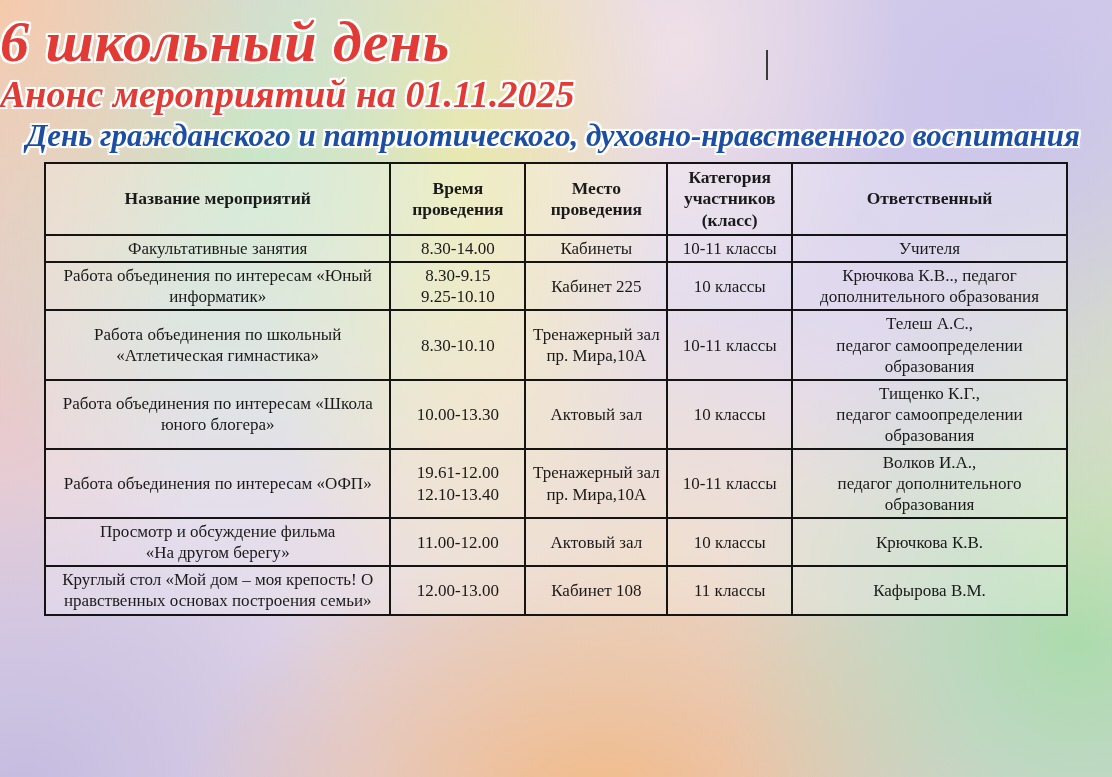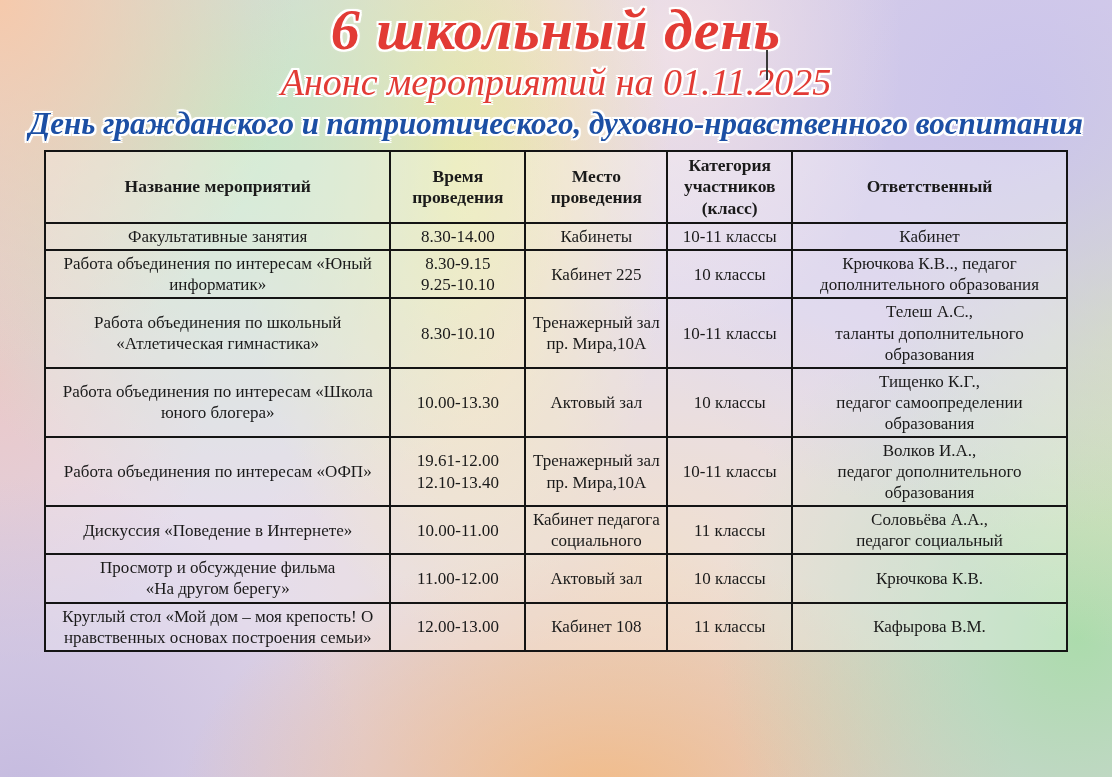--- a/index.html
+++ b/index.html
@@ -16,38 +16,38 @@
       radial-gradient(ellipse 300px 640px at 41% 22%, rgba(247,233,162,0.98), rgba(247,233,162,0) 72%),
       radial-gradient(ellipse 320px 420px at 61% 6%,  rgba(243,227,230,0.85), rgba(243,227,230,0) 70%),
       radial-gradient(ellipse 620px 560px at 92% 14%, rgba(201,195,236,0.95), rgba(201,195,236,0) 75%),
       radial-gradient(ellipse 340px 460px at 101% 42%,rgba(220,236,174,0.85), rgba(220,236,174,0) 70%),
       radial-gradient(ellipse 480px 500px at 97% 82%, rgba(169,220,169,0.95), rgba(169,220,169,0) 75%),
       radial-gradient(ellipse 560px 340px at 54% 103%,rgba(243,186,130,0.95), rgba(243,186,130,0) 75%),
       radial-gradient(ellipse 460px 420px at 2% 102%, rgba(196,186,223,0.95), rgba(196,186,223,0) 75%),
       radial-gradient(ellipse 300px 420px at 0% 48%,  rgba(237,199,195,0.85), rgba(237,199,195,0) 70%),
       radial-gradient(ellipse 520px 360px at 58% 72%, rgba(246,214,158,0.55), rgba(246,214,158,0) 75%);
   }
-  .header-block { text-align: center; padding-top: 0; position: relative; }
+  .header-block { padding-top: 12px; position: relative; }
   .outline-white {
     text-shadow:
       -2px -2px 0 #fff, 2px -2px 0 #fff, -2px 2px 0 #fff, 2px 2px 0 #fff,
       0 -2px 0 #fff, 0 2px 0 #fff, -2px 0 0 #fff, 2px 0 0 #fff,
       0 0 4px #fff;
   }
   .main-title {
     margin: 0;
     font-size: 58px; line-height: 1.05;
     font-weight: bold; font-style: italic;
     color: #e23b35;
     letter-spacing: 1px;
   }
   .sub-title {
     margin: 2px 0 0 0;
     font-size: 38px; line-height: 1.05;
-    font-weight: normal; font-style: italic;
+    font-weight: bold; font-style: italic;
     color: #e23b35;
   }
   .theme-title {
     margin: 4px auto 0 auto;
     max-width: 1060px;
     font-size: 31px; line-height: 1.08;
     font-weight: bold; font-style: italic;
     color: #1c4fa4;
   }
   .text-cursor {
@@ -107,64 +107,56 @@
         <th>Категория участников (класс)</th>
         <th>Ответственный</th>
       </tr>
     </thead>
     <tbody>
         <tr>
     <td>Факультативные занятия</td>
     <td>8.30-14.00</td>
     <td>Кабинеты</td>
     <td>10-11 классы</td>
-    <td>Кабинет</td>
+    <td>Учителя</td>
   </tr>
         <tr>
     <td>Работа объединения по интересам «Юный информатик»</td>
     <td>8.30-9.15
 9.25-10.10</td>
     <td>Кабинет 225</td>
     <td>10 классы</td>
     <td>Крючкова К.В.., педагог дополнительного образования</td>
   </tr>
         <tr>
     <td>Работа объединения по школьный «Атлетическая гимнастика»</td>
     <td>8.30-10.10</td>
     <td>Тренажерный зал
 пр. Мира,10А</td>
     <td>10-11 классы</td>
     <td>Телеш А.С.,
-таланты дополнительного образования</td>
+педагог самоопределении образования</td>
   </tr>
         <tr>
     <td>Работа объединения по интересам «Школа юного блогера»</td>
     <td>10.00-13.30</td>
     <td>Актовый зал</td>
     <td>10 классы</td>
     <td>Тищенко К.Г.,
 педагог самоопределении образования</td>
   </tr>
         <tr>
     <td>Работа объединения по интересам «ОФП»</td>
     <td>19.61-12.00
 12.10-13.40</td>
     <td>Тренажерный зал
 пр. Мира,10А</td>
     <td>10-11 классы</td>
     <td>Волков И.А.,
 педагог дополнительного образования</td>
-  </tr>
-        <tr>
-    <td>Дискуссия «Поведение в Интернете»</td>
-    <td>10.00-11.00</td>
-    <td>Кабинет педагога социального</td>
-    <td>11 классы</td>
-    <td>Соловьёва А.А.,
-педагог социальный</td>
   </tr>
         <tr>
     <td>Просмотр и обсуждение фильма
 «На другом берегу»</td>
     <td>11.00-12.00</td>
     <td>Актовый зал</td>
     <td>10 классы</td>
     <td>Крючкова К.В.</td>
   </tr>
         <tr>

